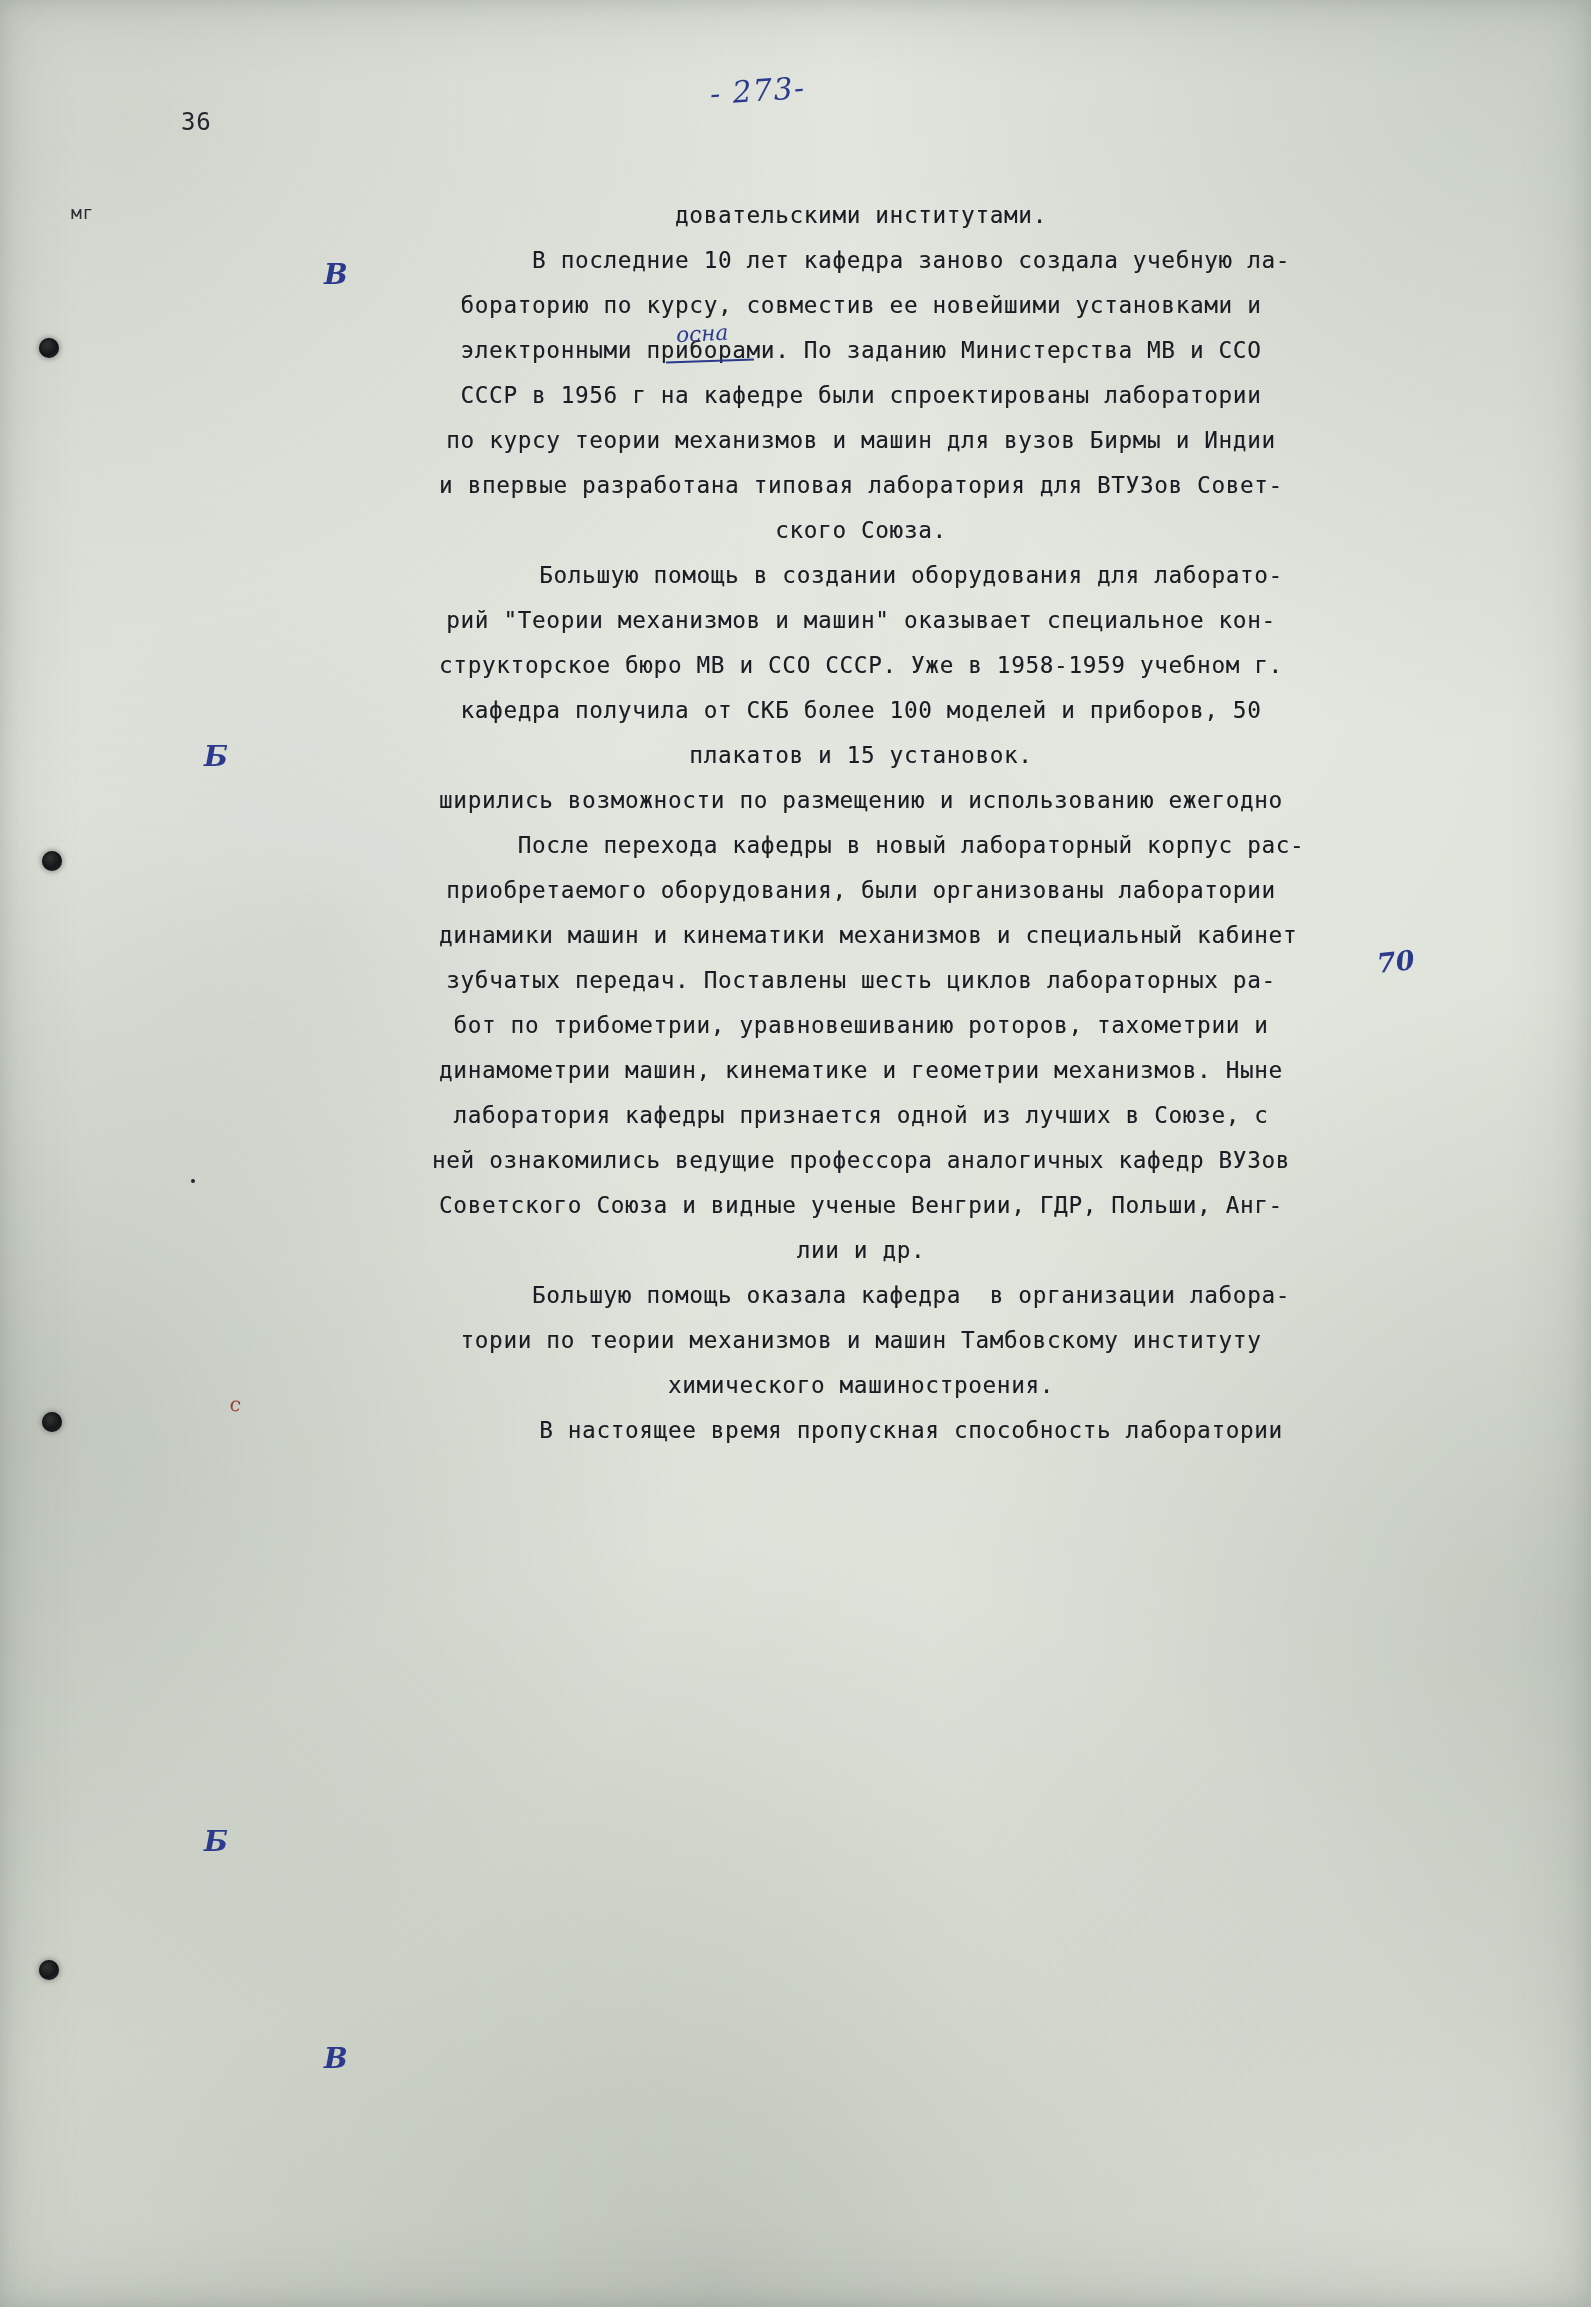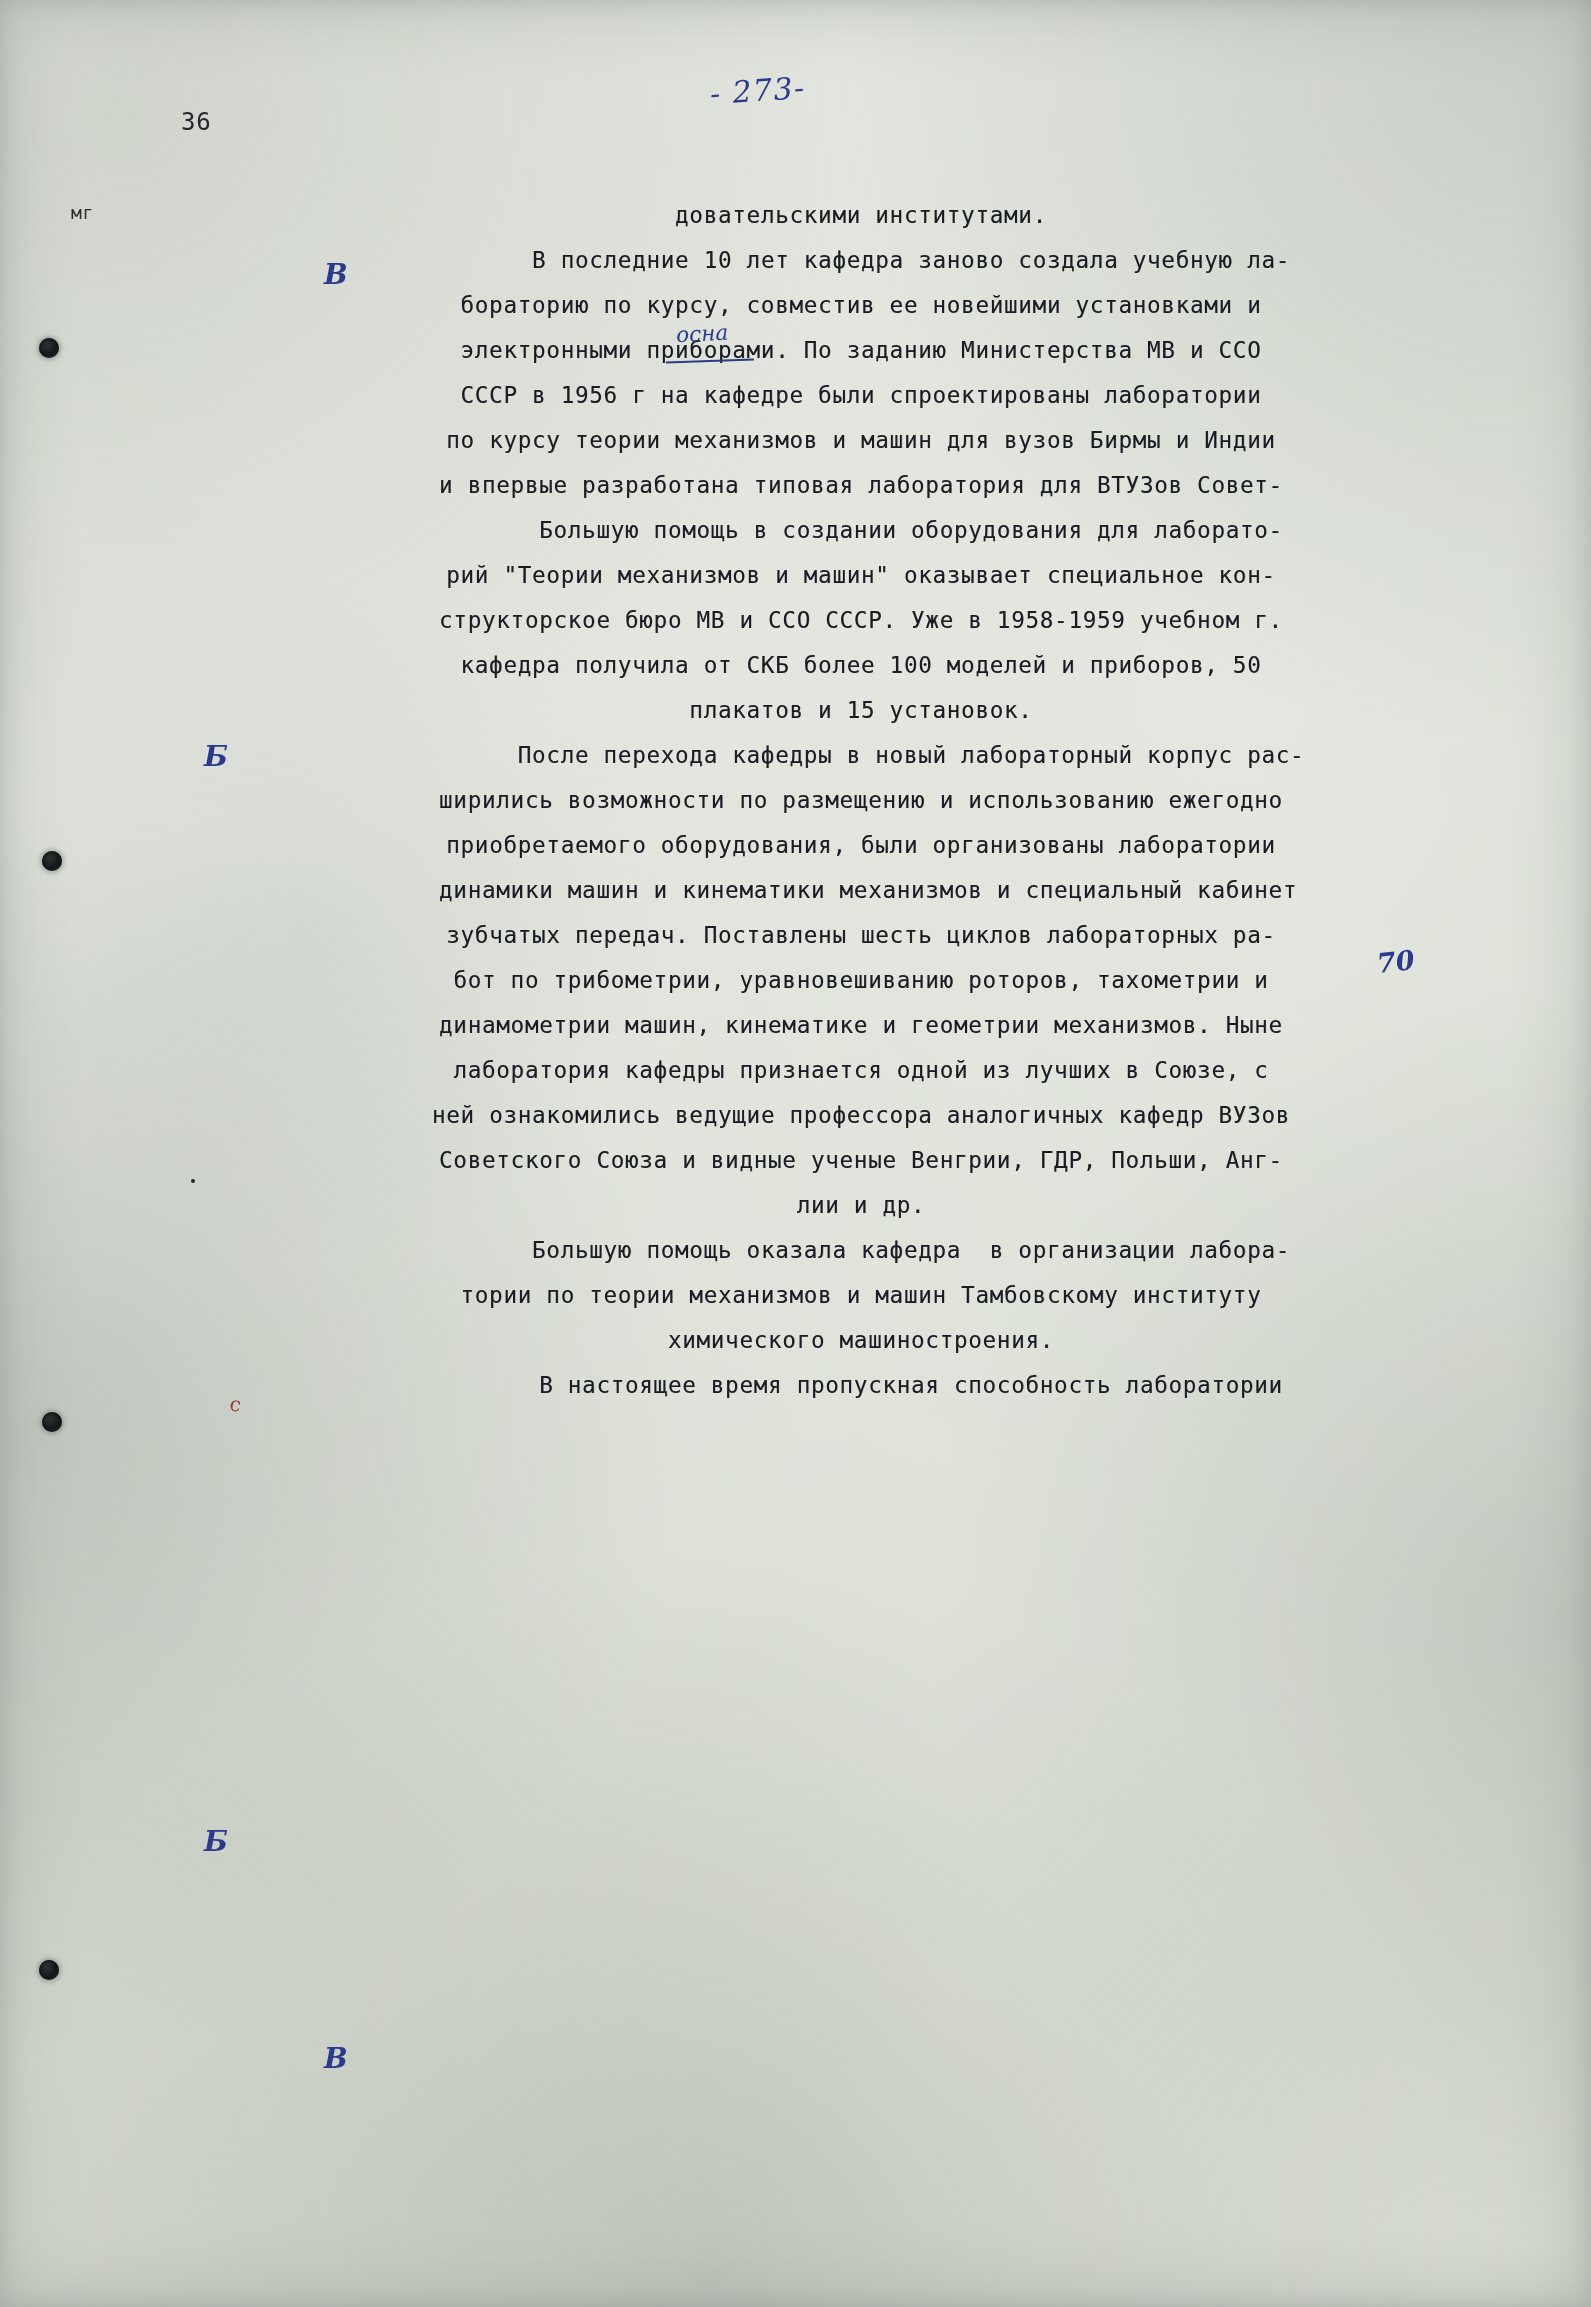--- a/index.html
+++ b/index.html
@@ -158,27 +158,28 @@
   <div class="hand-number">- 273-</div>
 
   <div class="body">
     <div class="line">довательскими институтами.</div>
     <div class="line">       В последние 10 лет кафедра заново создала учебную ла-</div>
     <div class="line">бораторию по курсу, совместив ее новейшими установками и</div>
     <div class="line">электронными приборами. По заданию Министерства МВ и ССО</div>
     <div class="line">СССР в 1956 г на кафедре были спроектированы лаборатории</div>
     <div class="line">по курсу теории механизмов и машин для вузов Бирмы и Индии</div>
     <div class="line">и впервые разработана типовая лаборатория для ВТУЗов Совет-</div>
+    <div class="line">ского Союза.</div>
     <div class="line">       Большую помощь в создании оборудования для лаборато-</div>
     <div class="line">рий "Теории механизмов и машин" оказывает специальное кон-</div>
     <div class="line">структорское бюро МВ и ССО СССР. Уже в 1958-1959 учебном г.</div>
     <div class="line">кафедра получила от СКБ более 100 моделей и приборов, 50</div>
     <div class="line">плакатов и 15 установок.</div>
+    <div class="line">ширились возможности по размещению и использованию ежегодно</div>
     <div class="line">       После перехода кафедры в новый лабораторный корпус рас-</div>
-    <div class="line">ширились возможности по размещению и использованию ежегодно</div>
     <div class="line">приобретаемого оборудования, были организованы лаборатории</div>
     <div class="line"> динамики машин и кинематики механизмов и специальный кабинет</div>
     <div class="line">зубчатых передач. Поставлены шесть циклов лабораторных ра-</div>
     <div class="line">бот по трибометрии, уравновешиванию роторов, тахометрии и</div>
     <div class="line">динамометрии машин, кинематике и геометрии механизмов. Ныне</div>
     <div class="line">лаборатория кафедры признается одной из лучших в Союзе, с</div>
     <div class="line">ней ознакомились ведущие профессора аналогичных кафедр ВУЗов</div>
     <div class="line">Советского Союза и видные ученые Венгрии, ГДР, Польши, Анг-</div>
     <div class="line">лии и др.</div>
     <div class="line">       Большую помощь оказала кафедра  в организации лабора-</div>

